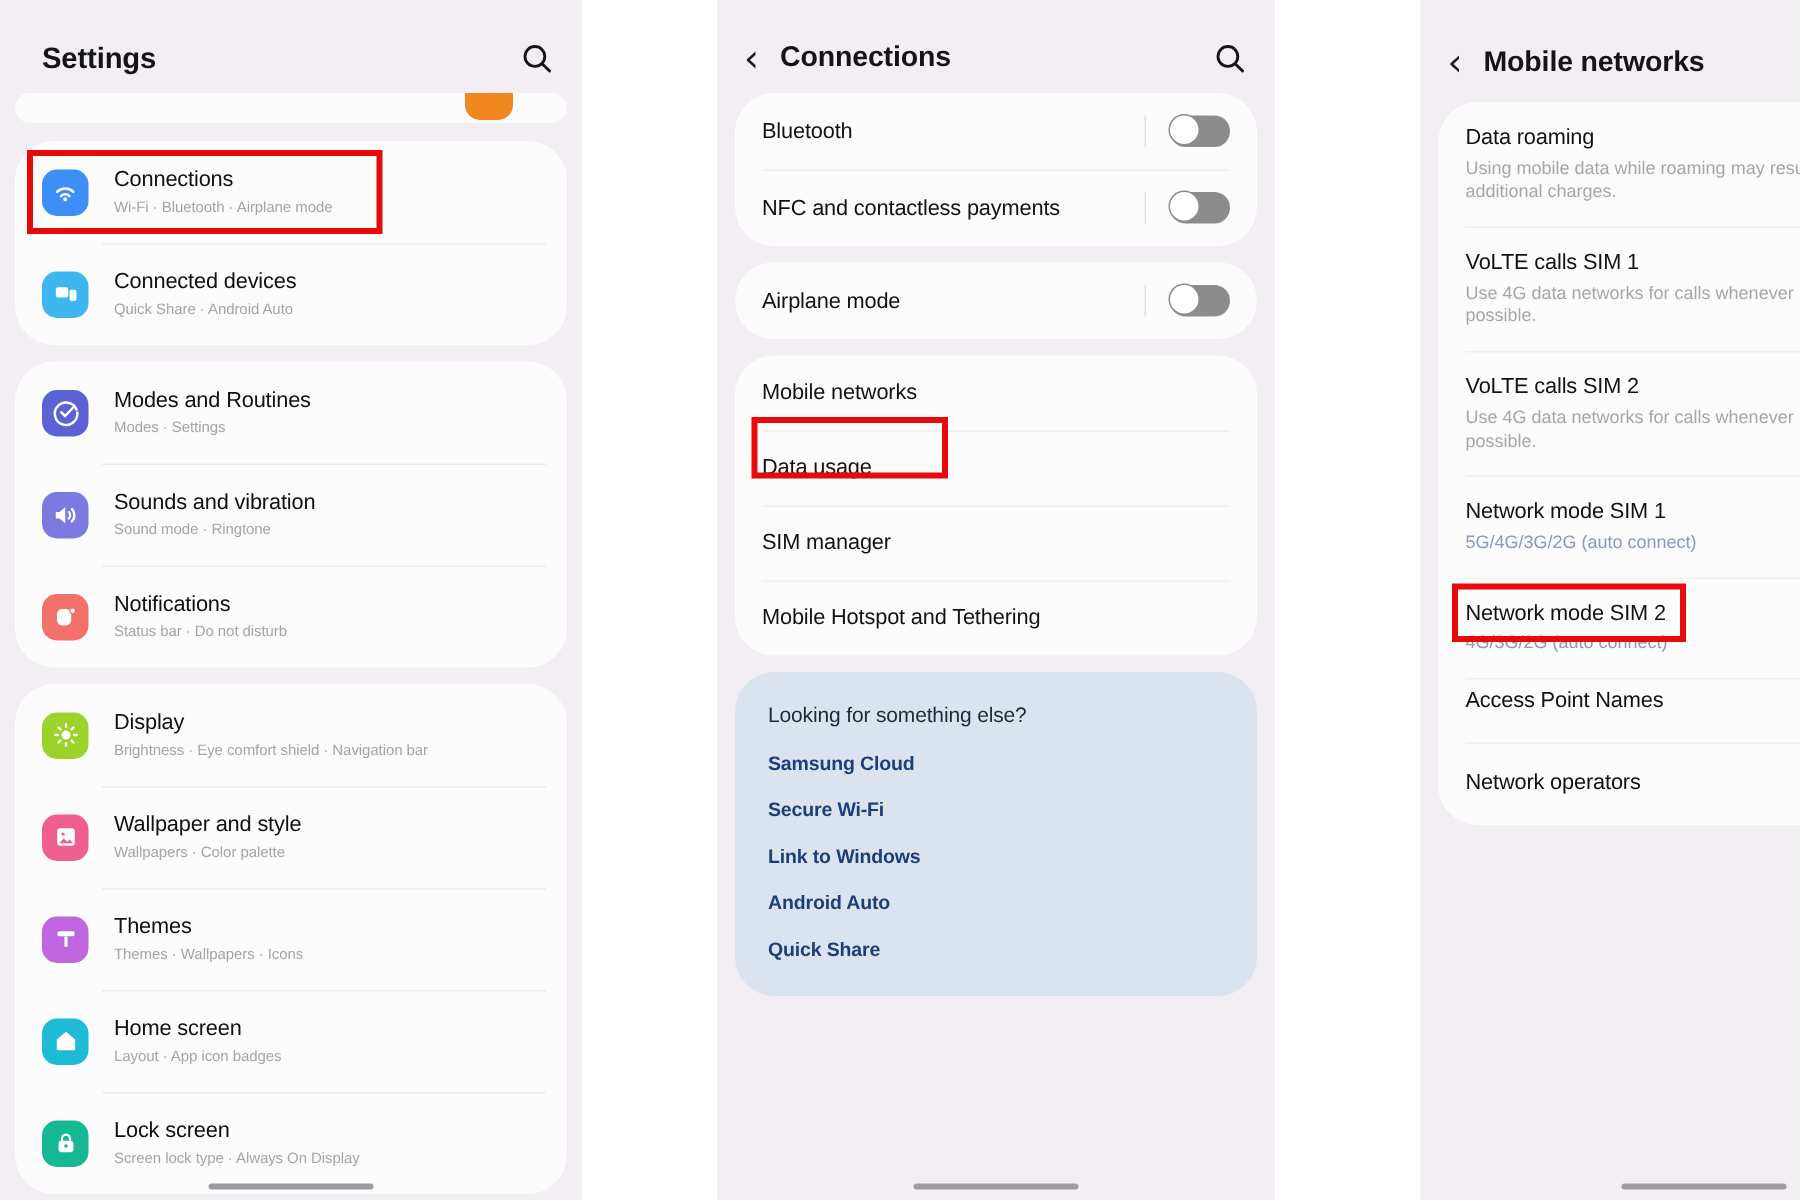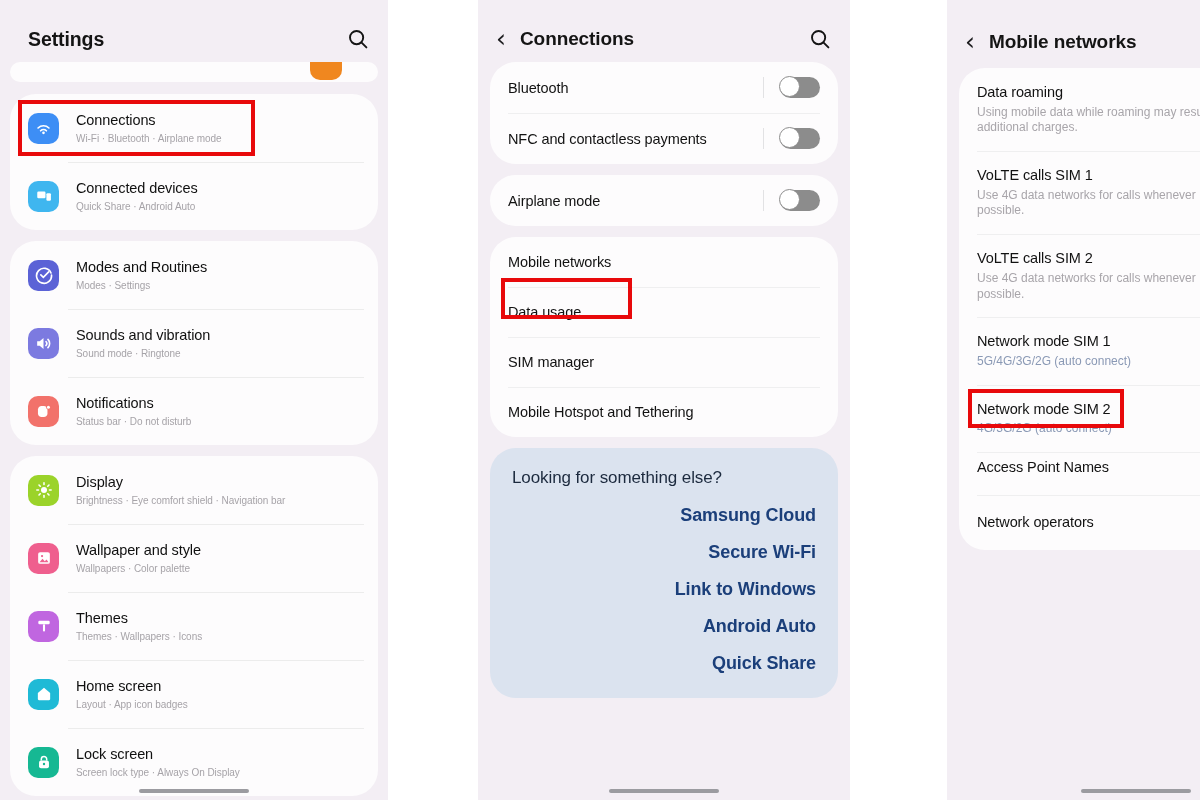--- a/index.html
+++ b/index.html
@@ -213,32 +213,31 @@
   }
 
   
   .promo {
     background: #dbe3ef;
     border-radius: 26px;
     margin: 0 12px;
     padding: 20px 22px 24px 22px;
   }
   .promo-title {
-    font-size: 17px;
+    font-size: 14px;
     color: #1c2a3e;
     margin-bottom: 17px;
     letter-spacing: -0.1px;
   }
   .promo-link {
-    font-size: 18px;
+    font-size: 13px;
     font-weight: bold;
     color: #1b3f7a;
     margin-bottom: 16px;
     letter-spacing: -0.1px;
-    text-align: right;
   }
   .promo-link:last-child { margin-bottom: 0; }
 
   
   .redbox {
     position: absolute;
     border: 4px solid #e8090b;
     box-sizing: border-box;
     pointer-events: none;
     z-index: 50;

